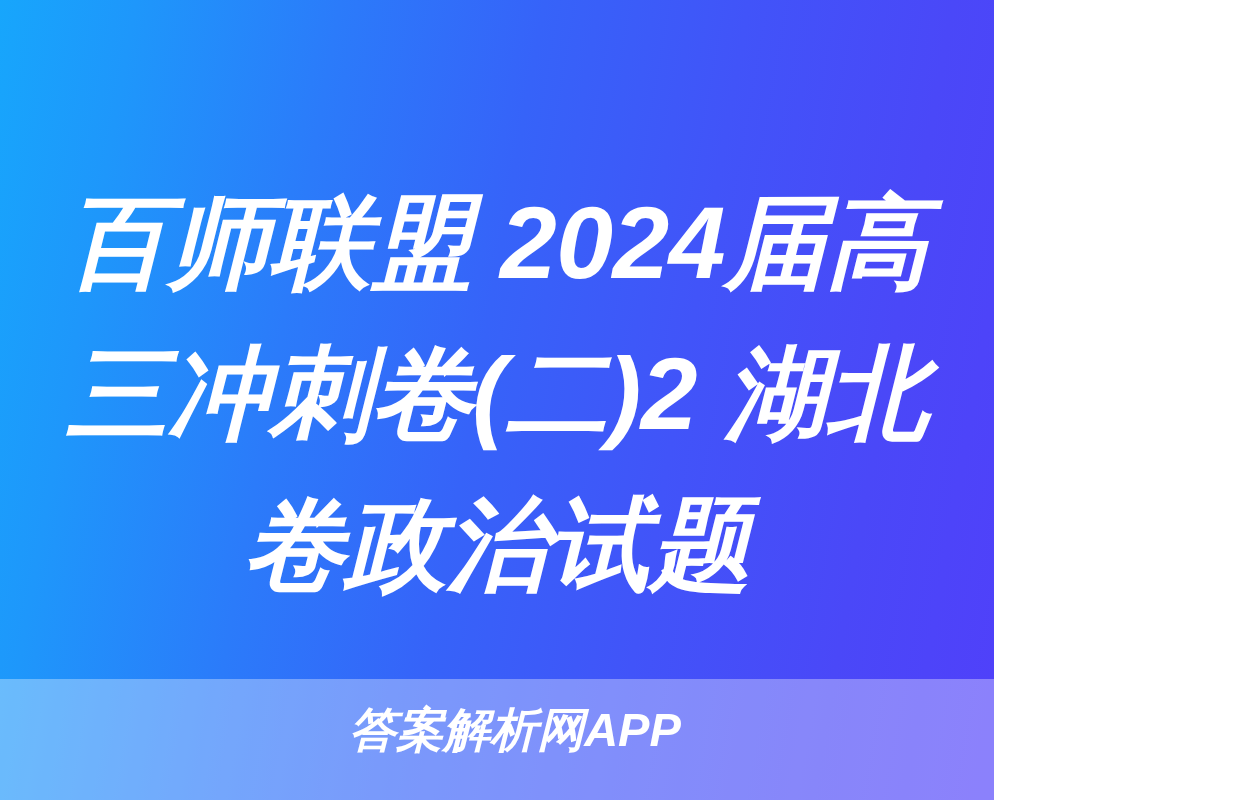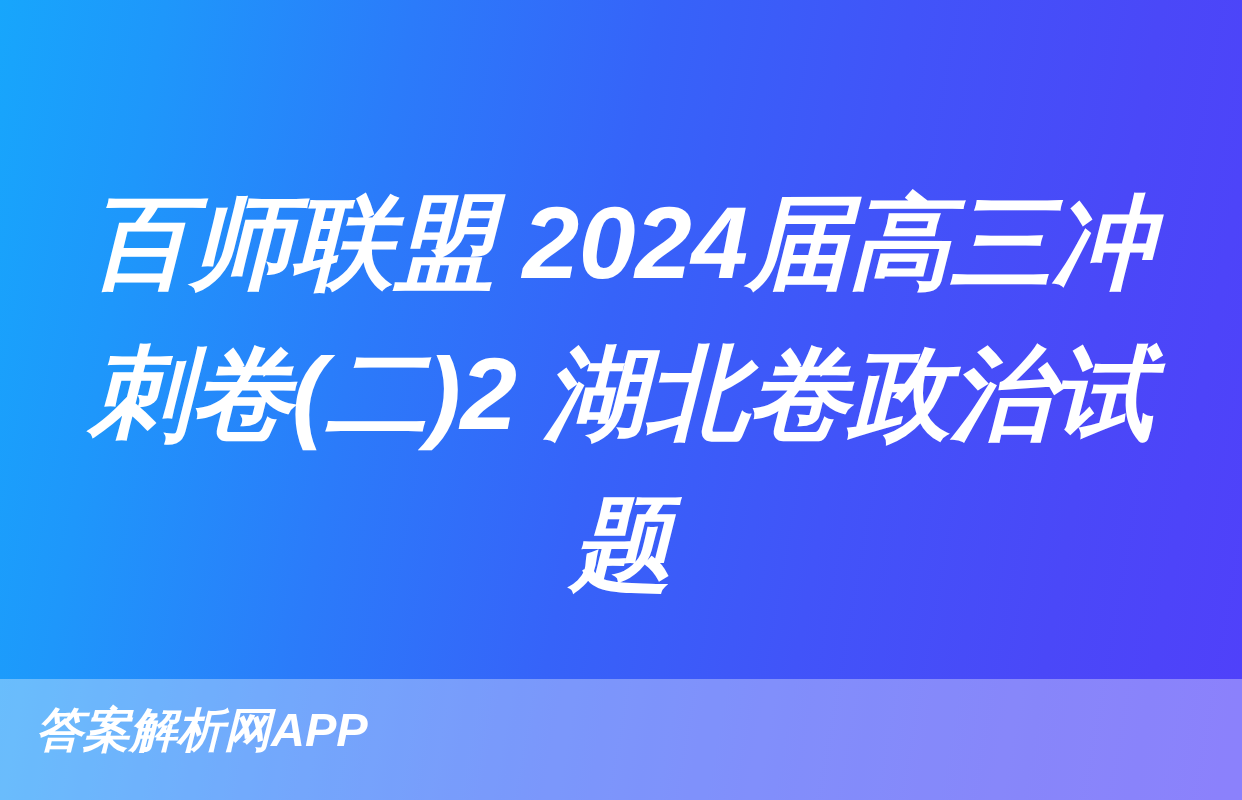--- a/index.html
+++ b/index.html
@@ -7,21 +7,21 @@
     margin: 0;
     padding: 0;
     width: 1242px;
     height: 800px;
     overflow: hidden;
     background: #ffffff;
   }
 
   #poster {
     position: relative;
-    width: 1242px;
+    width: 994px;
     height: 800px;
     overflow: hidden;
     font-family: "Liberation Sans", "DejaVu Sans", sans-serif;
   }
 
   
   #bg-gradient {
     position: absolute;
     inset: 0;
     background: linear-gradient(100deg,
@@ -67,21 +67,21 @@
     white-space: normal;
     text-rendering: geometricPrecision;
   }
 
   
   #watermark {
     position: absolute;
     left: 0;
     right: 0;
     top: 704px;
-    text-align: left;
+    text-align: center;
     padding-left: 36px;
   }
 
   #watermark-text {
     display: inline-block;
     margin: 0;
     color: #ffffff;
     font-family: "Liberation Sans", "DejaVu Sans", sans-serif;
     font-size: 47px;
     font-weight: 700;

